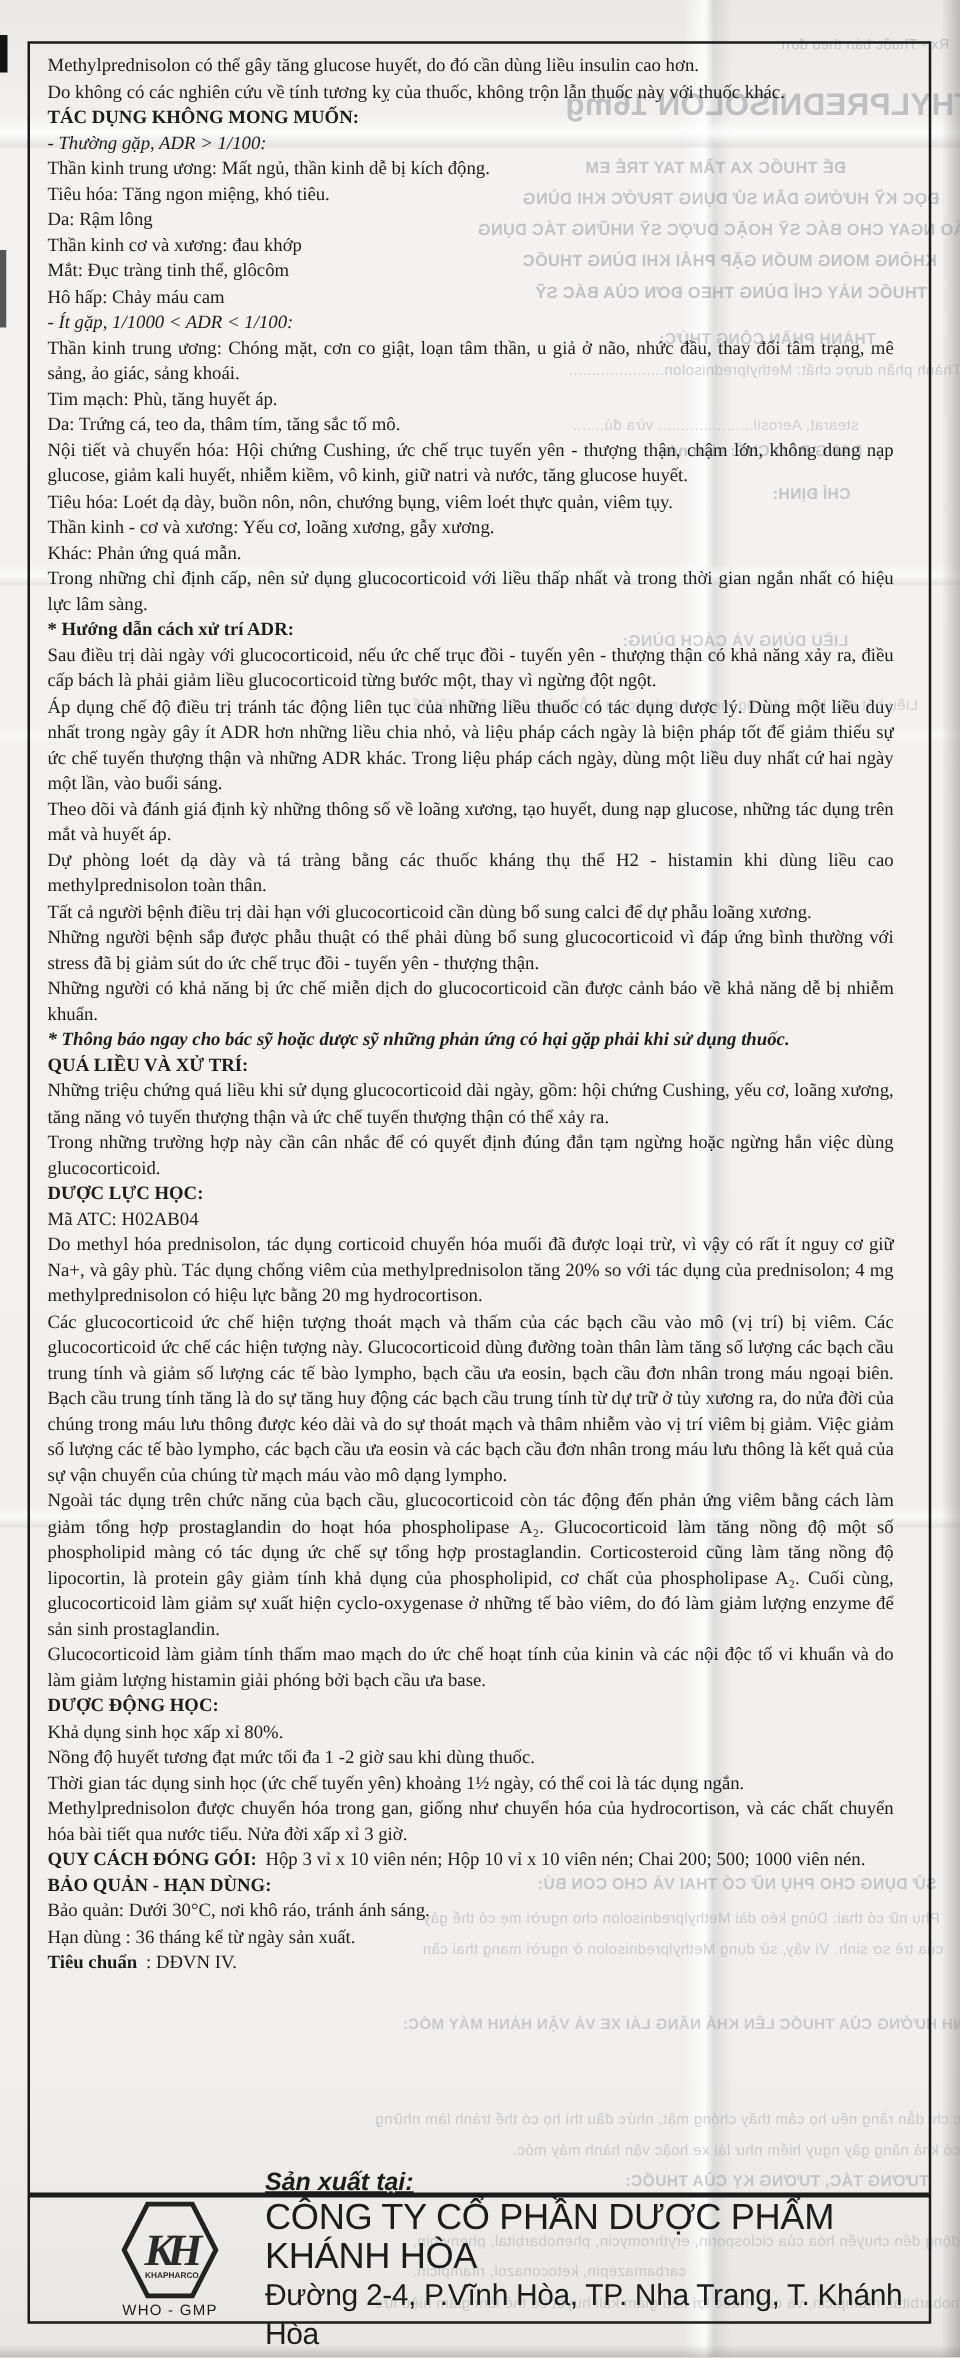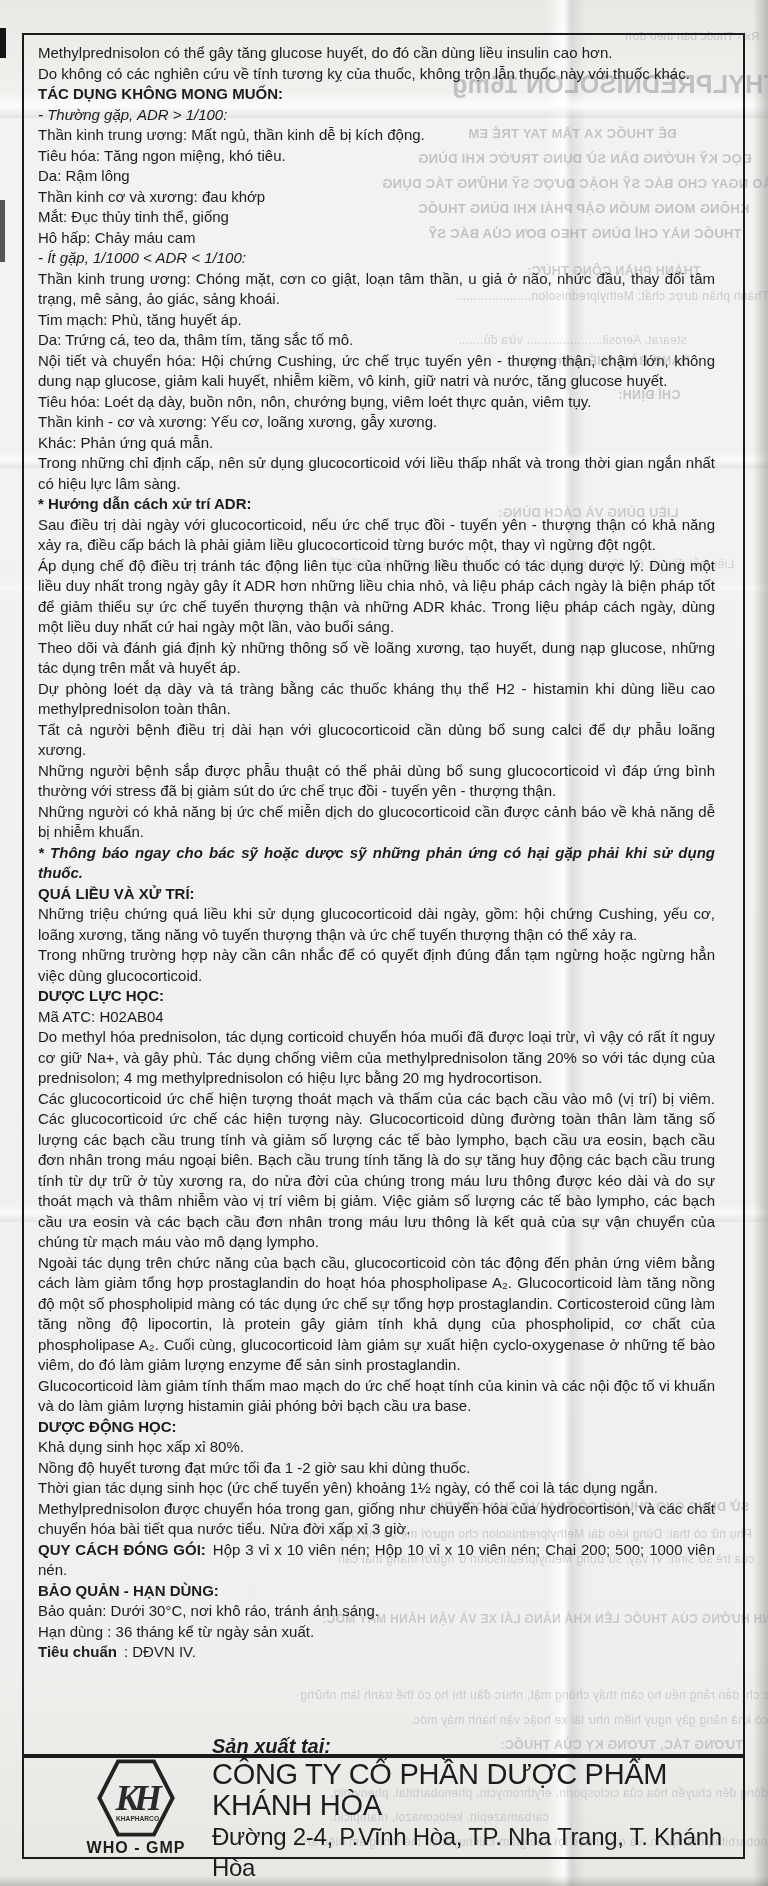--- a/index.html
+++ b/index.html
@@ -30,36 +30,36 @@
   
   #bleed-layer .bleed{
     position:absolute;transform:scaleX(-1);white-space:nowrap;
     color:#8f909b;letter-spacing:.3px;
   }
 
   
   .main-box{
     position:absolute;left:22px;top:33px;width:723px;height:1723px;
     border:2.5px solid #1b1b1b;box-sizing:border-box;
-    padding:8px 28px 4px 14px;overflow:hidden;background:transparent;
+    padding:8px 28px 4px 14px;overflow:hidden;background:transparent;font-family:Liberation Serif, serif;
   }
   .blk{margin:0;font-size:15px;line-height:20.5px;text-align:justify;}
   .blk.b{font-weight:bold;}
   .blk.i{font-style:italic;}
   .blk.bi{font-weight:bold;font-style:italic;}
   .blk .lbl{font-weight:bold;margin-right:7px;margin-top:37px;}
 
   
   .maker-box{
     position:absolute;left:22px;top:1756px;width:723px;height:103px;
     border:2.5px solid #1b1b1b;box-sizing:border-box;
     display:flex;align-items:center;background:transparent;
   }
   .logo-wrap{width:152px;display:flex;flex-direction:column;align-items:center;flex:none;padding-left:36px;}
-  .logo-cert{font-weight:bold;font-size:16px;letter-spacing:1px;margin-top:1px;}
+  .logo-cert{font-weight:normal;font-size:12px;letter-spacing:1px;margin-top:1px;}
   .maker-text{flex:1;padding-right:6px;}
   .made-at{font-weight:bold;font-style:italic;font-size:20px;line-height:26px;text-decoration:underline;}
   .company{font-size:29px;line-height:31px;letter-spacing:-.3px;}
   .address{font-size:24px;line-height:31px;letter-spacing:-.3px;}
 </style>
 </head>
 <body>
 
 <div class="page">
 
@@ -102,21 +102,21 @@
 
   <div class="main-box" id="doc-body">
       <p class="blk ">Methylprednisolon có thể gây tăng glucose huyết, do đó cần dùng liều insulin cao hơn.</p>
       <p class="blk ">Do không có các nghiên cứu về tính tương kỵ của thuốc, không trộn lẫn thuốc này với thuốc khác.</p>
       <p class="blk b">TÁC DỤNG KHÔNG MONG MUỐN:</p>
       <p class="blk i">- Thường gặp, ADR &gt; 1/100:</p>
       <p class="blk ">Thần kinh trung ương: Mất ngủ, thần kinh dễ bị kích động.</p>
       <p class="blk ">Tiêu hóa: Tăng ngon miệng, khó tiêu.</p>
       <p class="blk ">Da: Rậm lông</p>
       <p class="blk ">Thần kinh cơ và xương: đau khớp</p>
-      <p class="blk ">Mắt: Đục thủy tinh thể, giống</p>
+      <p class="blk ">Mắt: Đục tràng tinh thể, glôcôm</p>
       <p class="blk ">Hô hấp: Chảy máu cam</p>
       <p class="blk i">- Ít gặp, 1/1000 &lt; ADR &lt; 1/100:</p>
       <p class="blk ">Thần kinh trung ương: Chóng mặt, cơn co giật, loạn tâm thần, u giả ở não, nhức đầu, thay đổi tâm trạng, mê sảng, ảo giác, sảng khoái.</p>
       <p class="blk ">Tim mạch: Phù, tăng huyết áp.</p>
       <p class="blk ">Da: Trứng cá, teo da, thâm tím, tăng sắc tố mô.</p>
       <p class="blk ">Nội tiết và chuyển hóa: Hội chứng Cushing, ức chế trục tuyến yên - thượng thận, chậm lớn, không dung nạp glucose, giảm kali huyết, nhiễm kiềm, vô kinh, giữ natri và nước, tăng glucose huyết.</p>
       <p class="blk ">Tiêu hóa: Loét dạ dày, buồn nôn, nôn, chướng bụng, viêm loét thực quản, viêm tụy.</p>
       <p class="blk ">Thần kinh - cơ và xương: Yếu cơ, loãng xương, gẫy xương.</p>
       <p class="blk ">Khác: Phản ứng quá mẫn.</p>
       <p class="blk ">Trong những chỉ định cấp, nên sử dụng glucocorticoid với liều thấp nhất và trong thời gian ngắn nhất có hiệu lực lâm sàng.</p>

